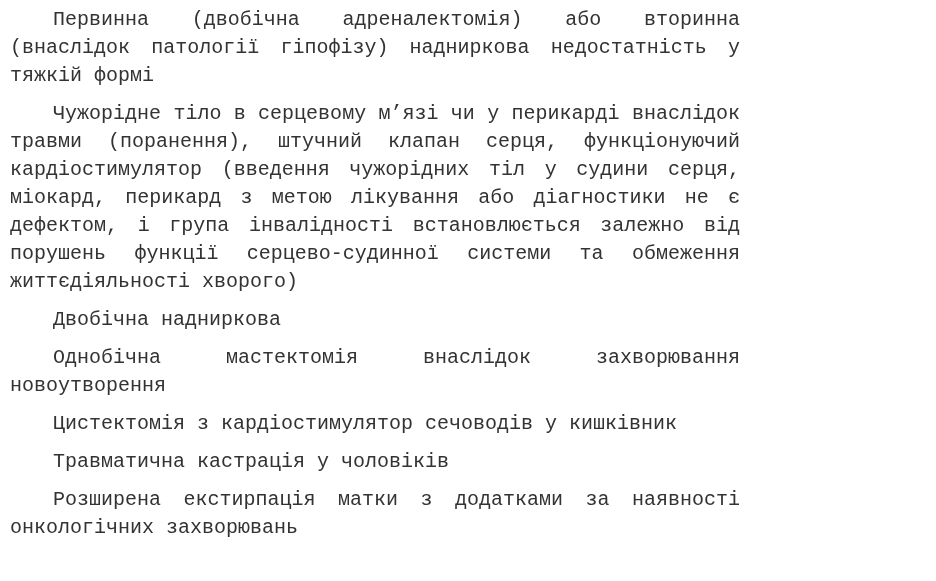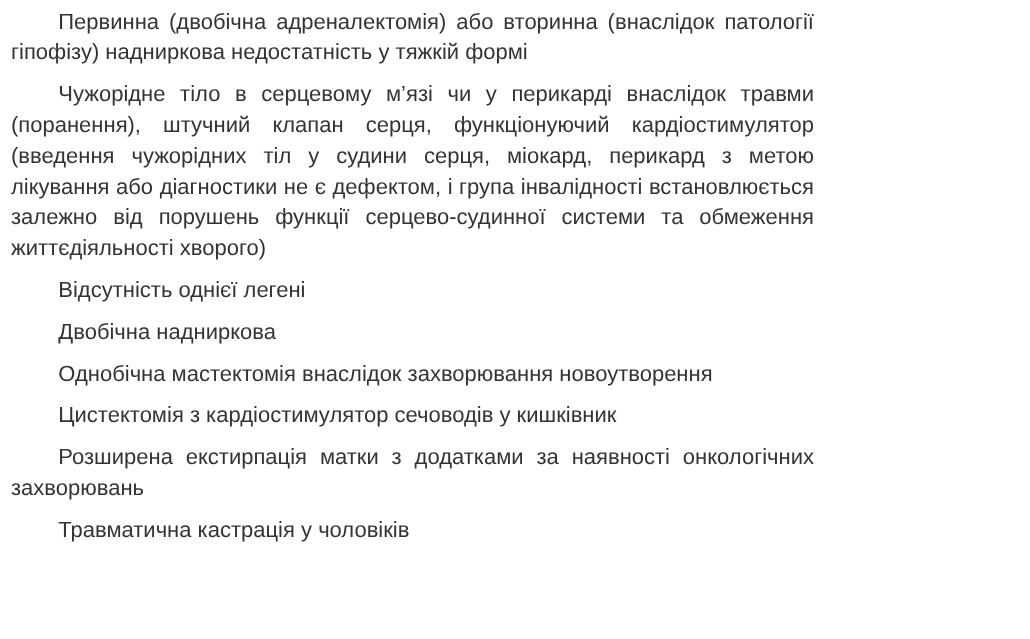--- a/index.html
+++ b/index.html
@@ -6,37 +6,36 @@
     margin: 0;
     padding: 0;
     background: #ffffff;
   }
   .page {
     width: 760px;
     height: 581px;
     box-sizing: border-box;
     overflow: hidden;
     background: #ffffff;
-    font-family: Liberation Sans, sans-serif;
+    font-family: Liberation Mono, monospace;
     font-size: 20px;
     line-height: 28px;
     color: #333333;
     padding: 6px 20px 0 10px;
   }
   .page p {
     margin: 0 0 10px 0;
     text-align: justify;
     text-indent: 43px;
   }
 </style>
 </head>
 <body>
 
 <div class="page">
   <p>Первинна (двобічна адреналектомія) або вторинна (внаслідок патології гіпофізу) надниркова недостатність у тяжкій формі</p>
   <p>Чужорідне тіло в серцевому м’язі чи у перикарді внаслідок травми (поранення), штучний клапан серця, функціонуючий кардіостимулятор (введення чужорідних тіл у судини серця, міокард, перикард з метою лікування або діагностики не є дефектом, і група інвалідності встановлюється залежно від порушень функції серцево-судинної системи та обмеження життєдіяльності хворого)</p>
-  <p>Відсутність однієї легені</p>
   <p>Двобічна надниркова</p>
   <p>Однобічна мастектомія внаслідок захворювання новоутворення</p>
   <p>Цистектомія з кардіостимулятор сечоводів у кишківник</p>
+  <p>Травматична кастрація у чоловіків</p>
   <p>Розширена екстирпація матки з додатками за наявності онкологічних захворювань</p>
-  <p>Травматична кастрація у чоловіків</p>
 </div>
 
 </body></html>

